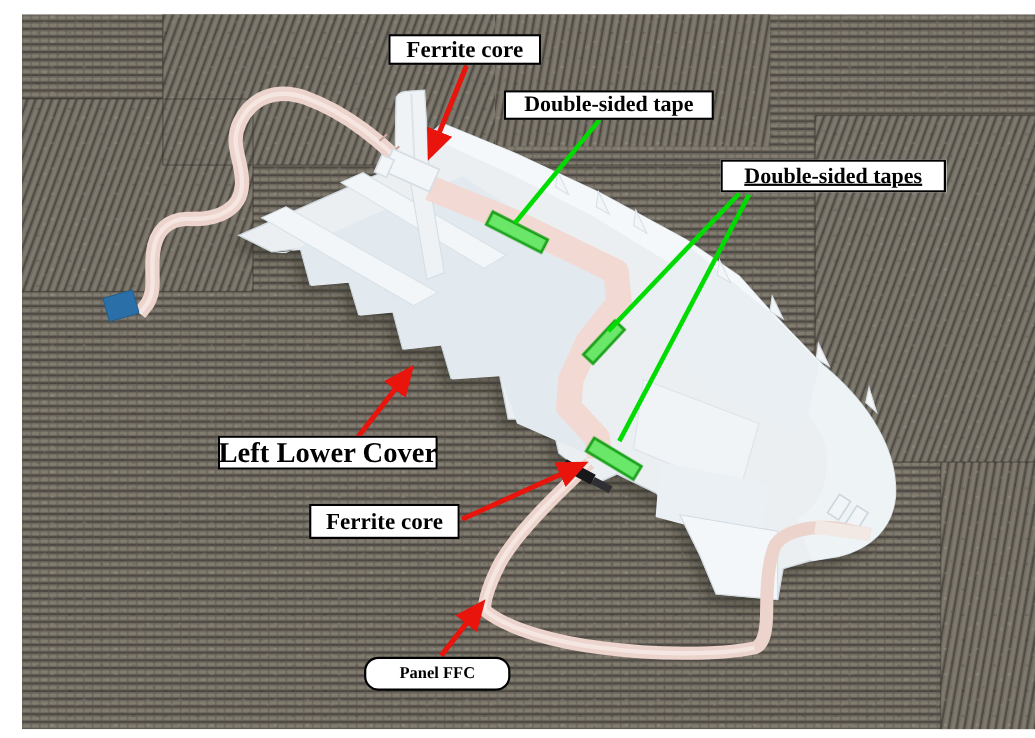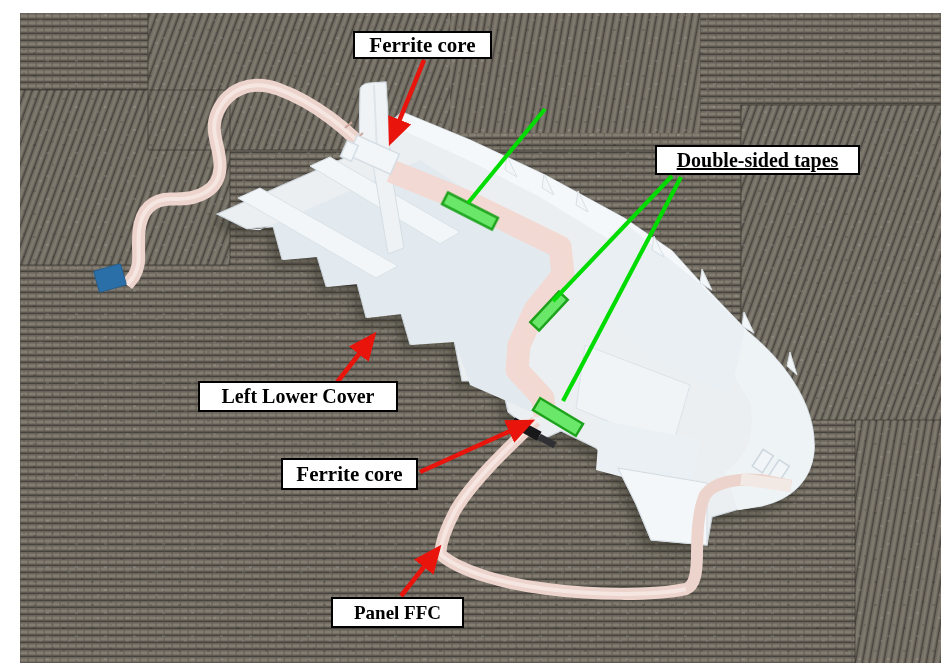--- a/index.html
+++ b/index.html
@@ -5,23 +5,23 @@
   html,body{margin:0;padding:0;background:#ffffff;}
   .page{position:relative;width:941px;height:671px;background:#ffffff;overflow:hidden;
         font-family:"Liberation Serif", serif;}
   .page svg{position:absolute;left:0;top:0;}
   .callout{position:absolute;background:#ffffff;border:2px solid #000000;box-sizing:border-box;
            display:flex;align-items:center;justify-content:center;white-space:nowrap;
            font-weight:bold;color:#000;font-family:"Liberation Serif", serif;}
   .c1{left:353px;top:31px;width:139px;height:28px;font-size:21px;}
   .c2{left:458px;top:82px;width:191px;height:27px;font-size:20px;}
   .c3{left:655px;top:145px;width:205px;height:30px;font-size:20px;text-decoration:underline;}
-  .c4{left:198px;top:381px;width:200px;height:31px;font-size:20px;}
+  .c4{left:198px;top:396px;width:200px;height:31px;font-size:26px;}
   .c5{left:281px;top:458px;width:137px;height:32px;font-size:21px;}
-  .c6{left:331px;top:597px;width:133px;height:31px;font-size:19px;}
+  .c6{left:331px;top:597px;width:133px;height:31px;font-size:15px;border-radius:13px;}
 </style>
 </head>
 <body>
 
 <div class="page">
 
 <svg width="941" height="671" viewBox="0 0 941 671">
   <defs>
     <clipPath id="photoClip">
           <rect x="20" y="13" width="921" height="650"></rect>
@@ -190,20 +190,23 @@
       <line x1="321" y1="403" x2="373" y2="336" marker-end="url(#redhead)"></line>
       <line x1="420" y1="472" x2="530" y2="422" marker-end="url(#redhead)"></line>
       <line x1="401" y1="596" x2="438" y2="549" marker-end="url(#redhead)"></line>
     </g>
   </g>
 </svg>
 
 <div class="callout c1">
   <span>Ferrite core</span>
 </div>
+<div class="callout c2">
+  <span>Double-sided tape</span>
+</div>
 <div class="callout c3">
   <span>Double-sided tapes</span>
 </div>
 <div class="callout c4">
   <span>Left Lower Cover</span>
 </div>
 <div class="callout c5">
   <span>Ferrite core</span>
 </div>
 <div class="callout c6">

